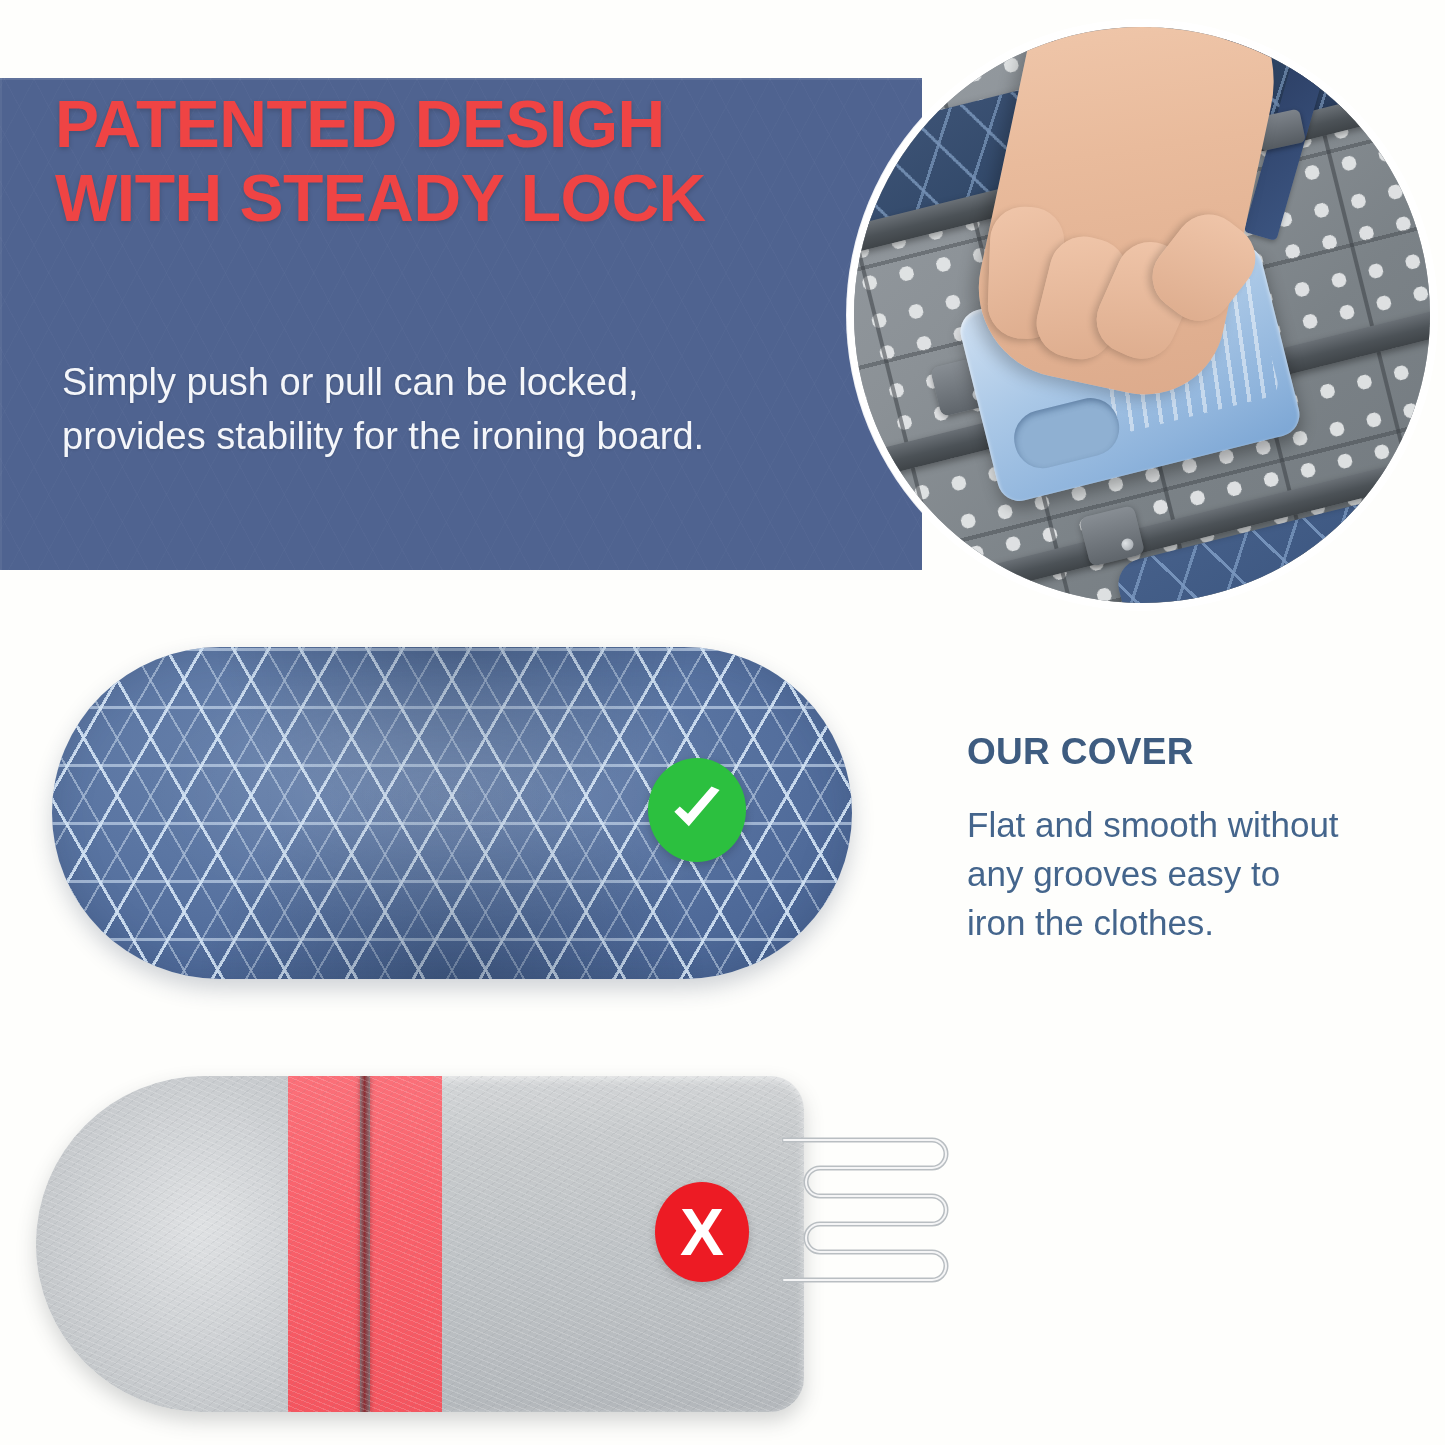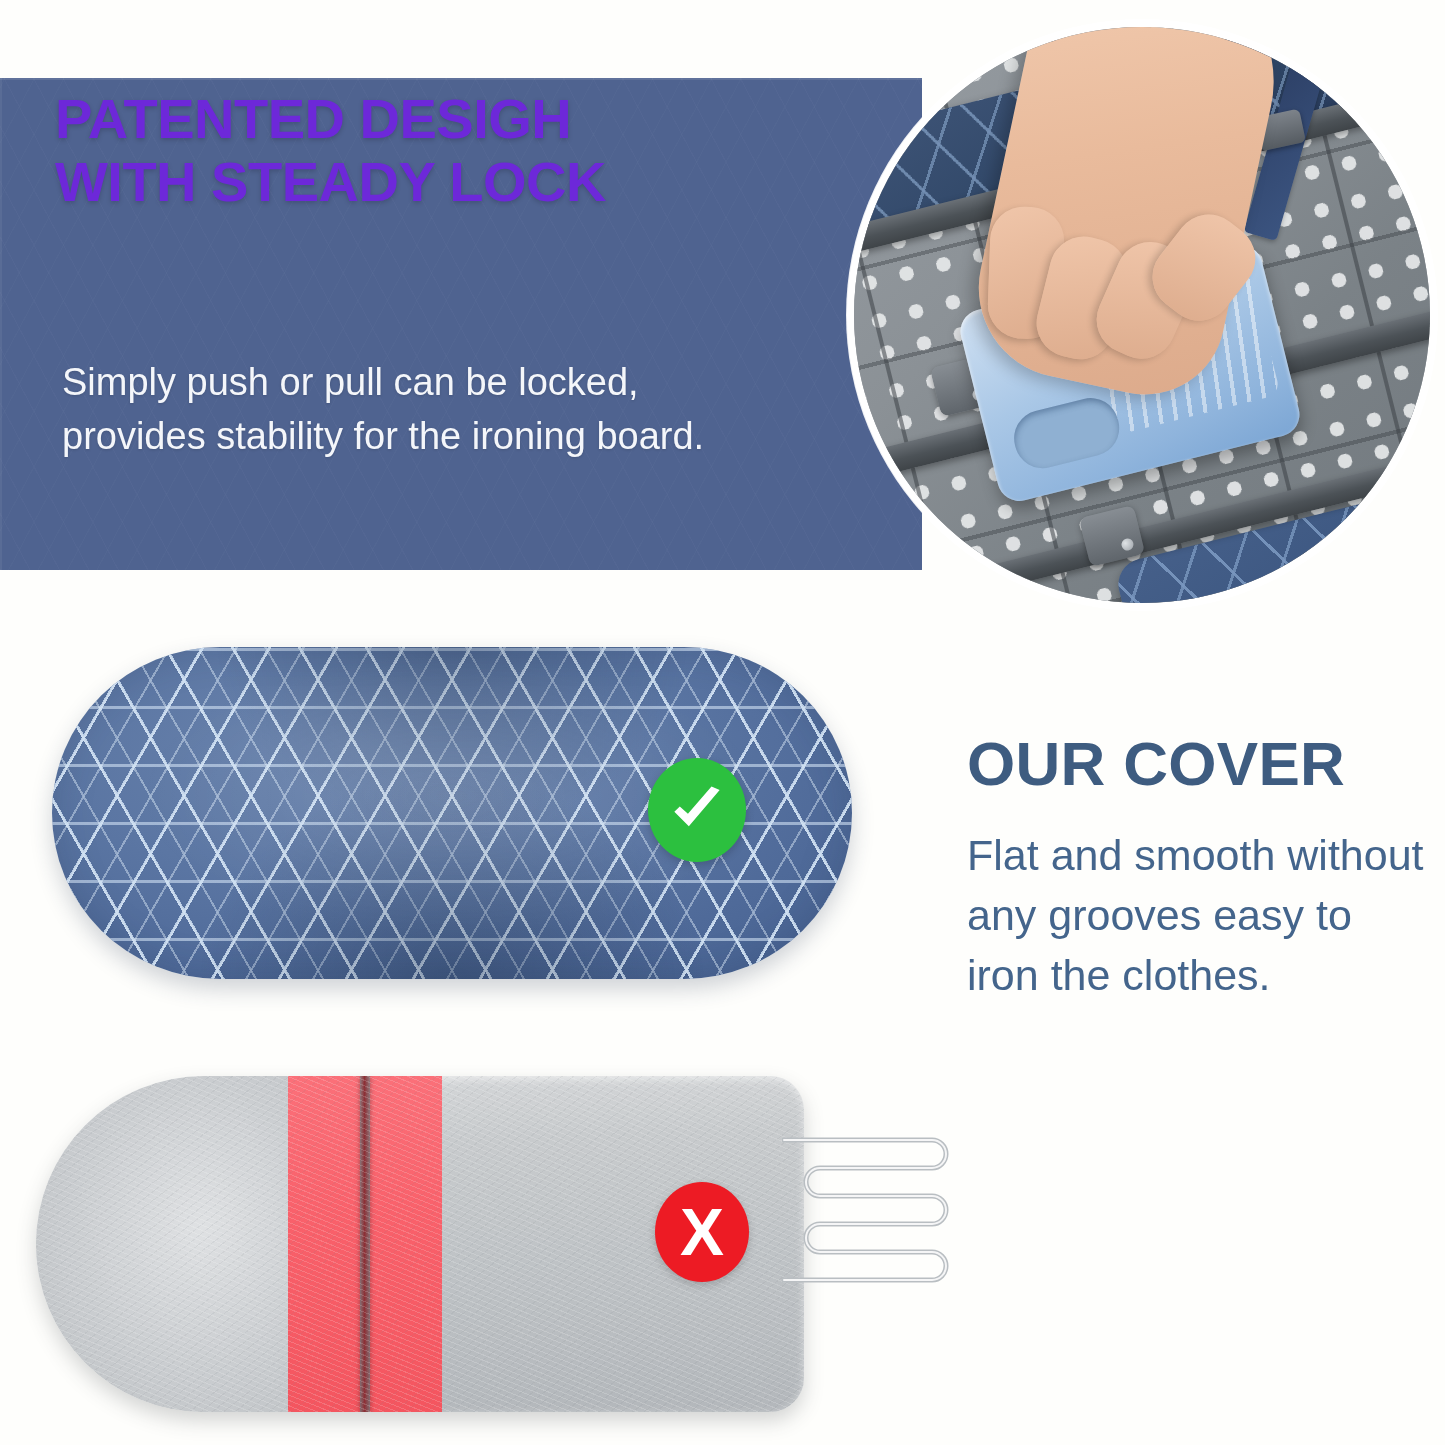--- a/index.html
+++ b/index.html
@@ -42,22 +42,22 @@
       repeating-linear-gradient(62deg, rgba(255,255,255,0.22) 0 1px, transparent 1px 26px),
       repeating-linear-gradient(-62deg, rgba(255,255,255,0.18) 0 1px, transparent 1px 26px);
     pointer-events: none;
   }
 
   .hero-title {
     position: absolute;
     left: 55px;
     top: 88px;
     width: 790px;
-    color: #6d28d9;
-    font-size: 56px;
+    color: #ef4444;
+    font-size: 66px;
     line-height: 1.12;
     font-weight: bold;
     letter-spacing: -0.5px;
     text-shadow: 0 2px 5px rgba(0,0,0,0.18);
     white-space: pre-line;
   }
   .hero-sub {
     position: absolute;
     left: 62px;
     top: 356px;
@@ -372,37 +372,37 @@
   }
   .iron-rest svg { display: block; width: 100%; height: 100%; }
 
   
   .txt-block { position: absolute; }
   .blk-our { left: 967px; top: 733px; width: 460px; }
   .blk-other { left: 967px; top: 1102px; width: 470px; }
 
   .head-our {
     color: #3e5c80;
-    font-size: 62px;
+    font-size: 37px;
     font-weight: bold;
     letter-spacing: 0.3px;
     line-height: 1;
     margin: 0 0 30px 0;
   }
   .head-other {
     color: #5a5a5a;
     font-size: 51px;
     font-weight: bold;
     letter-spacing: 0.3px;
     line-height: 1;
     margin: 0 0 32px 0;
   }
   .body-our {
     color: #44658c;
-    font-size: 43px;
+    font-size: 35px;
     line-height: 1.40;
     white-space: pre-line;
   }
   .body-other {
     color: #5c5f62;
     font-size: 35px;
     line-height: 1.40;
     white-space: pre-line;
   }
 </style>

